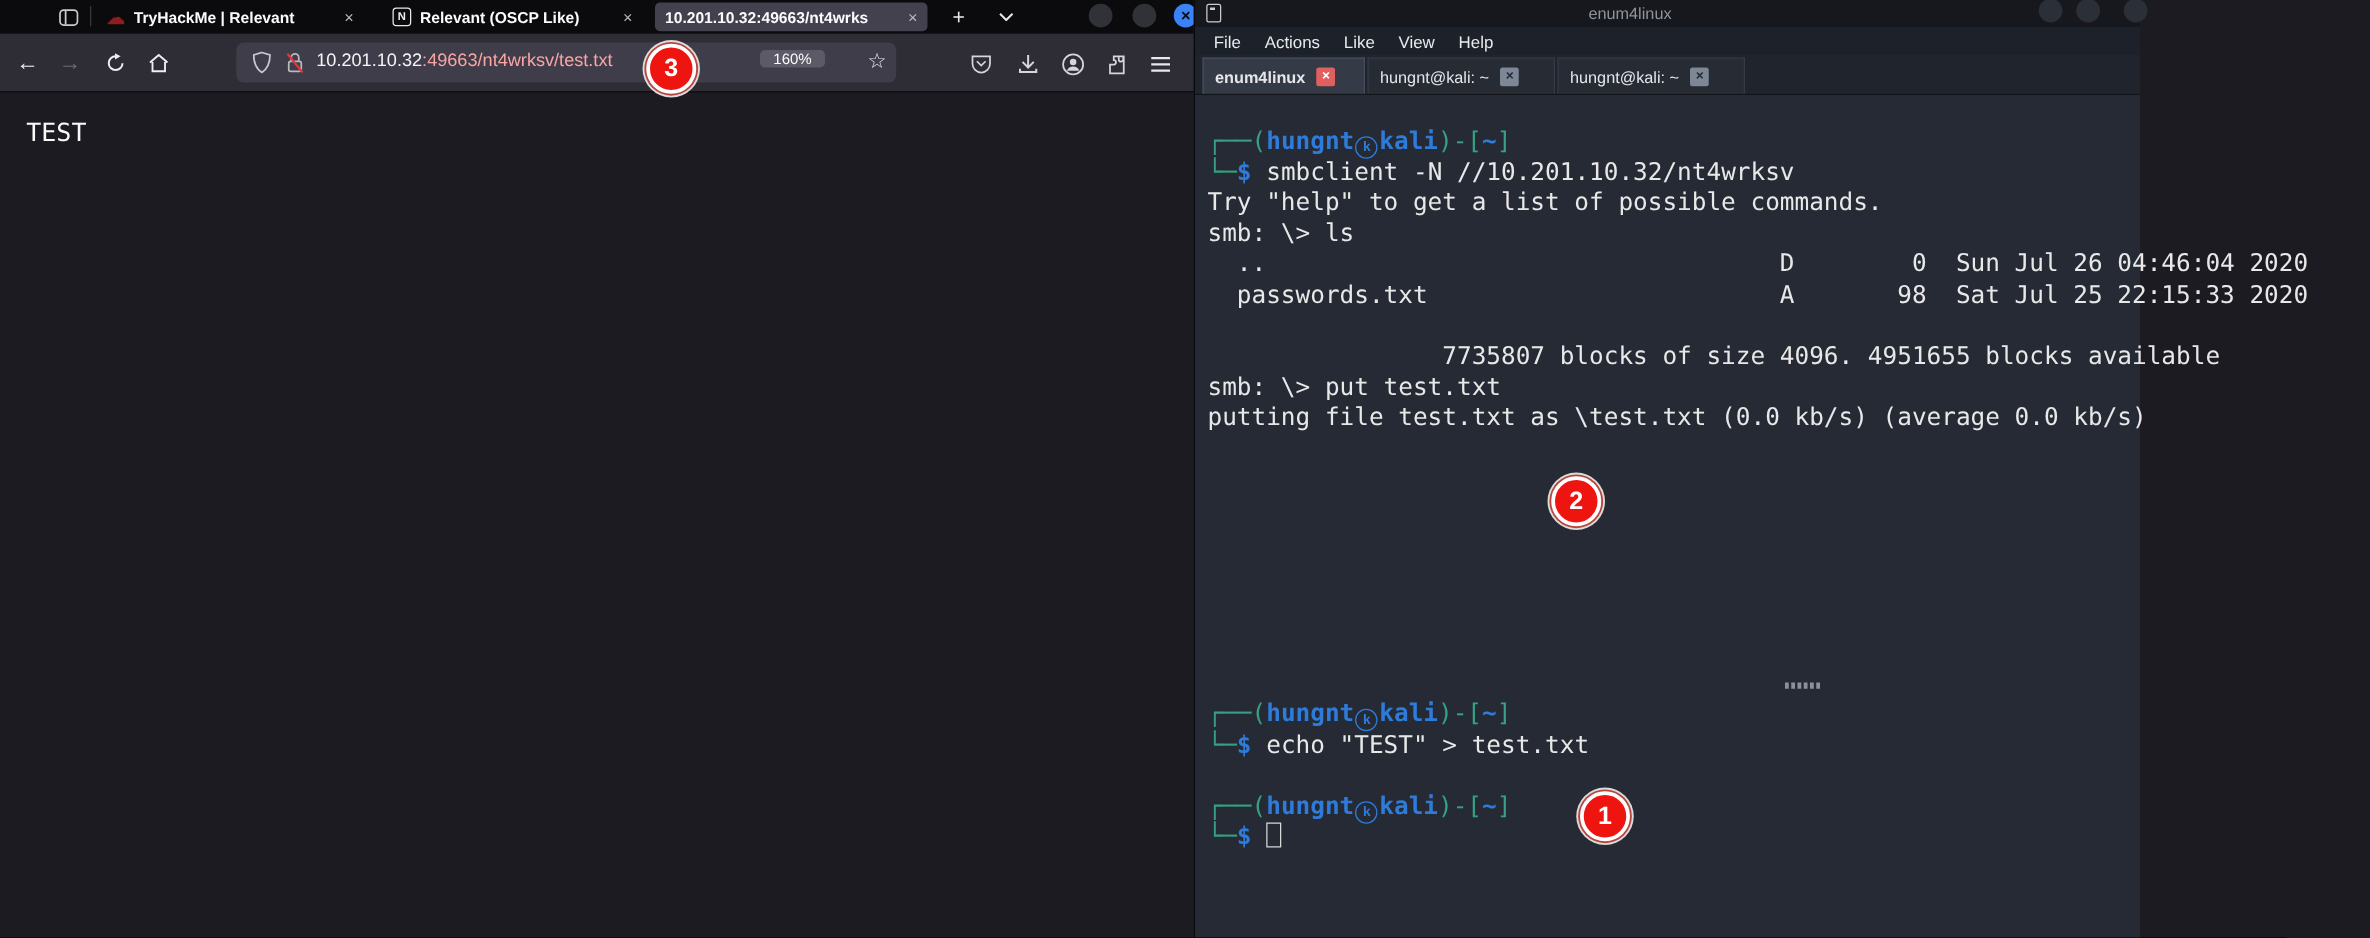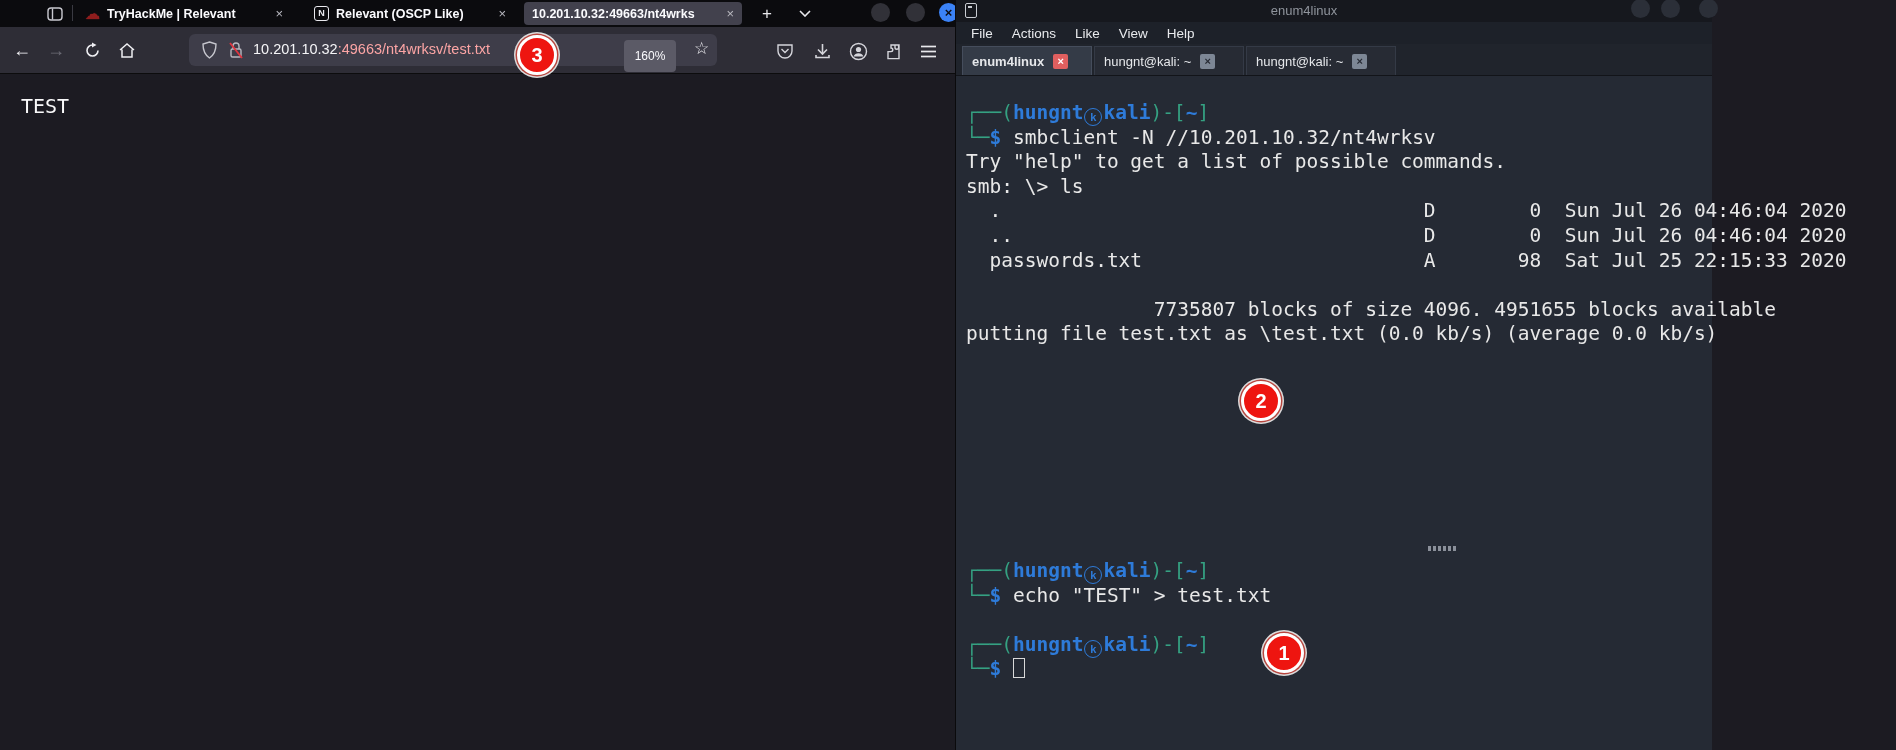--- a/index.html
+++ b/index.html
@@ -30,21 +30,21 @@
 
   .toolbar{position:absolute;left:0;top:27px;width:100%;height:46px;background:#2e2d36;}
   .navbtn{position:absolute;top:9px;width:28px;height:28px;display:flex;align-items:center;
           justify-content:center;color:#eeeef2;font-size:18px;border-radius:4px;}
   .navbtn.dim{color:#6d6d77;}
   .urlbar{position:absolute;left:189px;top:7px;width:528px;height:32px;background:#3e3d49;border-radius:6px;}
   .urlicon{position:absolute;top:7px;}
   .urltext{position:absolute;left:64px;top:7px;font-size:14.5px;white-space:nowrap;}
   .urltext .host{color:#f5f5f7;}
   .urltext .rest{color:#fca5a5;}
-  .zoombadge{position:absolute;left:435px;top:6px;width:52px;height:32px;background:#5b5a66;border-radius:4px;
+  .zoombadge{position:absolute;left:419px;top:6px;width:52px;height:14px;background:#5b5a66;border-radius:4px;
              color:#fbfbfe;font-size:12px;display:flex;align-items:center;justify-content:center;}
   .star{position:absolute;left:505px;top:4px;color:#e8e8ec;font-size:17px;}
   .tbicon{position:absolute;top:12px;width:24px;height:24px;display:flex;align-items:center;justify-content:center;}
 
   .bcontent{position:absolute;left:0;top:73px;width:100%;height:677px;background:#1c1b22;border-top:1px solid #0c0c0d;text-align:center;}
   .pagetext{position:absolute;left:21px;top:20px;color:#f9f9fa;font-family:"DejaVu Sans Mono",monospace;font-size:20px;}
 
   
   .terminal{position:absolute;left:955px;top:0;width:757px;height:750px;background:#252a34;border-left:1px solid #0a0a0c;box-sizing:border-box;}
   .titlebar{position:absolute;left:0;top:0;width:100%;height:22px;background:#16181e;}
@@ -236,25 +236,25 @@
         <span class="xbox gray">×</span>
       </div>
     </div>
 
     <div class="tscreen">
       <div class="tblock" id="term-top" style="top:25px;">
           <div class="tline"><span class="g">┌──(</span><span class="b">hungnt</span><span class="kglyph">k</span><span class="b">kali</span><span class="g">)-[</span><span class="b">~</span><span class="g">]</span></div>
           <div class="tline"><span class="g">└─</span><span class="b">$</span><span class="w"> smbclient -N //10.201.10.32/nt4wrksv</span></div>
           <div class="tline"><span class="w">Try "help" to get a list of possible commands.</span></div>
           <div class="tline"><span class="w">smb: \&gt; ls</span></div>
-          <div class="tline"><span class="w">  .                                    D        0  Sun Jul 26 04:46:04 2020</span></div>
           <div class="tline"><span class="w">  ..                                   D        0  Sun Jul 26 04:46:04 2020</span></div>
           <div class="tline"><span class="w">  passwords.txt                        A       98  Sat Jul 25 22:15:33 2020</span></div>
           <div class="tline"><span class="w"></span></div>
           <div class="tline"><span class="w">                7735807 blocks of size 4096. 4951655 blocks available</span></div>
+          <div class="tline"><span class="w">smb: \&gt; put test.txt</span></div>
           <div class="tline"><span class="w">putting file test.txt as \test.txt (0.0 kb/s) (average 0.0 kb/s)</span></div>
         </div>
       <div class="dots">
         <span></span>
           <span></span>
           <span></span>
           <span></span>
           <span></span>
           <span></span>
       </div>

